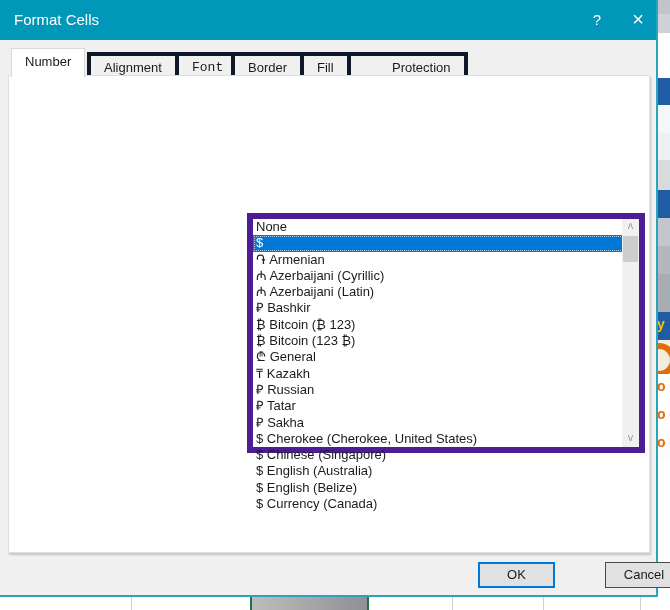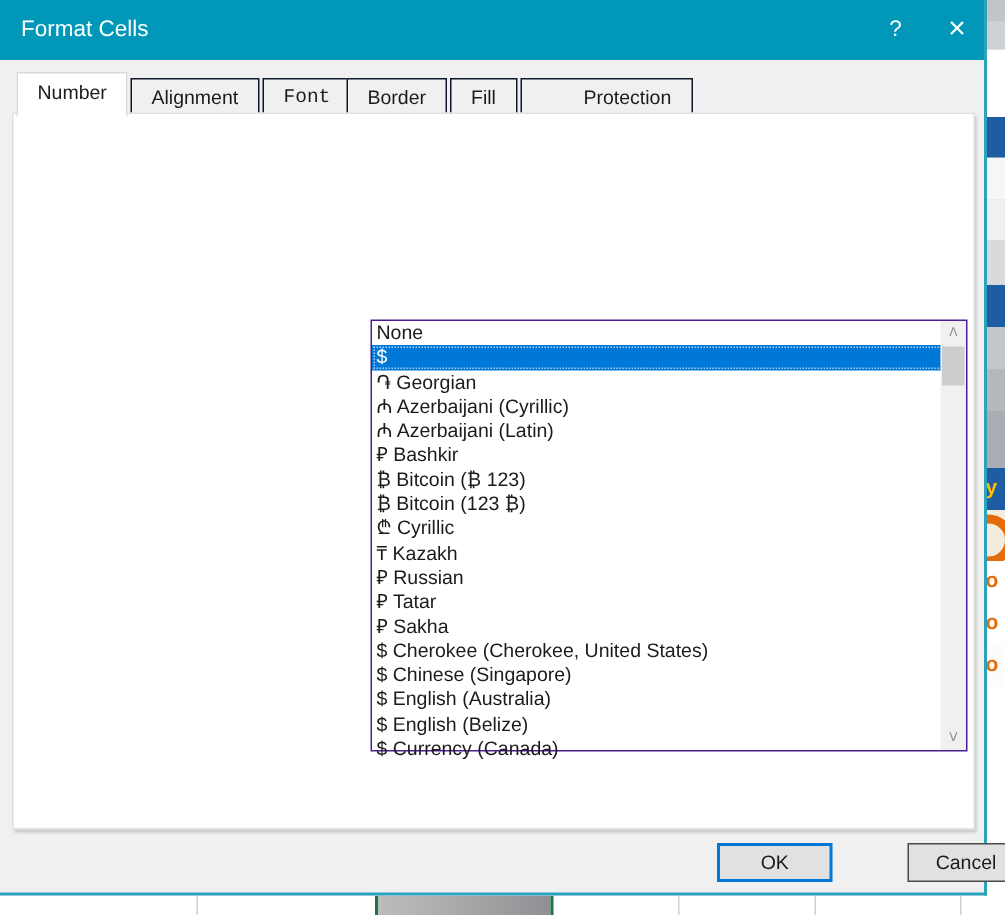--- a/index.html
+++ b/index.html
@@ -20,21 +20,21 @@
   .dialog{position:absolute;left:0;top:0;width:656px;height:595px;background:#f0f0f0;
           border-right:2px solid #2ba3bd;border-bottom:2px solid #2ba3bd;}
   .titlebar{position:absolute;left:0;top:0;width:656px;height:40px;background:#0097b8;}
   .title{position:absolute;left:14px;top:11px;color:#ffffff;font-size:15px;}
   .help-btn{position:absolute;left:585px;top:9px;width:24px;height:22px;color:#ffffff;
             font-size:15px;text-align:center;line-height:22px;}
   .close-btn{position:absolute;left:624px;top:6px;width:28px;height:26px;color:#ffffff;
              font-size:20px;text-align:center;line-height:26px;}
   
   .tabs{position:absolute;left:11px;top:48px;height:28px;}
-  .tab{position:absolute;top:4px;height:23px;background:#f0f0f0;border:1px solid #0f172a;
+  .tab{position:absolute;top:4px;height:23px;background:#f0f0f0;border:4px solid #0f172a;
        font-size:13px;color:#1b1b1b;text-align:center;line-height:23px;padding:0 13px;box-sizing:content-box;}
   .tab.active{top:0;height:28px;line-height:26px;background:#ffffff;border:1px solid #d9d9d9;
               border-bottom:1px solid #ffffff;z-index:3;}
   
   .page{position:absolute;left:8px;top:75px;width:642px;height:478px;background:#ffffff;
         border:1px solid #e0e0e0;box-shadow:1px 2px 2px rgba(0,0,0,0.18);box-sizing:border-box;z-index:1;}
   .lbl{position:absolute;font-size:13px;color:#1b1b1b;white-space:nowrap;}
   .accel{text-decoration:underline;}
   
   .listbox{position:absolute;background:#ffffff;border:1px solid #828790;box-sizing:border-box;}
@@ -67,22 +67,22 @@
              border-left:1px solid #0078d7;}
   .chev{position:absolute;left:6px;top:6px;width:7px;height:7px;border-right:1px solid #1b1b1b;
         border-bottom:1px solid #1b1b1b;transform:rotate(45deg) scale(1,0.8);}
   
   #negative-box{left:183px;top:236px;width:465px;height:199px;}
   .neg-item{height:14px;line-height:14px;font-size:12.5px;padding-left:3px;white-space:nowrap;}
   .neg-item.sel{background:#0078d7;color:#ffffff;}
   .neg-item.red{color:#ff0000;}
   .neg-item.black{color:#1b1b1b;}
   
-  .dropdown{position:absolute;left:247px;top:213px;width:398px;height:288px;background:#ffffff;
-            border:1px solid #4c1d95;box-sizing:border-box;z-index:10;}
+  .dropdown{position:absolute;left:247px;top:213px;width:398px;height:240px;background:#ffffff;
+            border:6px solid #4c1d95;box-sizing:border-box;z-index:10;}
   .dd-item{height:16.3px;line-height:16.3px;font-size:13px;padding-left:3px;color:#1b1b1b;
            white-space:nowrap;width:378px;overflow:hidden;}
   .dd-item.sel{background:#0078d7;color:#ffffff;outline:1px dotted #a8cdef;outline-offset:-2px;}
   
   .desc{position:absolute;left:13px;top:458px;width:300px;font-size:13px;color:#1b1b1b;line-height:16px;}
   .btn{position:absolute;font-size:13px;color:#1b1b1b;background:#e1e1e1;text-align:center;box-sizing:border-box;}
   .btn.ok{left:478px;top:562px;width:77px;height:26px;border:2px solid #0078d7;line-height:22px;}
   .btn.cancel{left:570px;top:562px;width:78px;height:26px;border:1px solid #4a4a4a;line-height:24px;margin-left:35px;}
 </style>
 </head>
@@ -202,27 +202,27 @@
 
     <div class="desc">
       <div>Currency formats are used for gene</div>
       <div>points in a column.</div>
     </div>
 
     <div class="dropdown" id="dropdown">
       <div id="dropdown-items">
           <div class="dd-item">None</div>
           <div class="dd-item sel">$</div>
-          <div class="dd-item">֏ Georgian</div>
+          <div class="dd-item">֏ Armenian</div>
           <div class="dd-item">₼ Azerbaijani (Cyrillic)</div>
           <div class="dd-item">₼ Azerbaijani (Latin)</div>
           <div class="dd-item">₽ Bashkir</div>
           <div class="dd-item">₿ Bitcoin (₿ 123)</div>
           <div class="dd-item">₿ Bitcoin (123 ₿)</div>
-          <div class="dd-item">₾ Cyrillic</div>
+          <div class="dd-item">₾ General</div>
           <div class="dd-item">₸ Kazakh</div>
           <div class="dd-item">₽ Russian</div>
           <div class="dd-item">₽ Tatar</div>
           <div class="dd-item">₽ Sakha</div>
           <div class="dd-item">$ Cherokee (Cherokee, United States)</div>
           <div class="dd-item">$ Chinese (Singapore)</div>
           <div class="dd-item">$ English (Australia)</div>
           <div class="dd-item">$ English (Belize)</div>
           <div class="dd-item">$ Currency (Canada)</div>
         </div>

